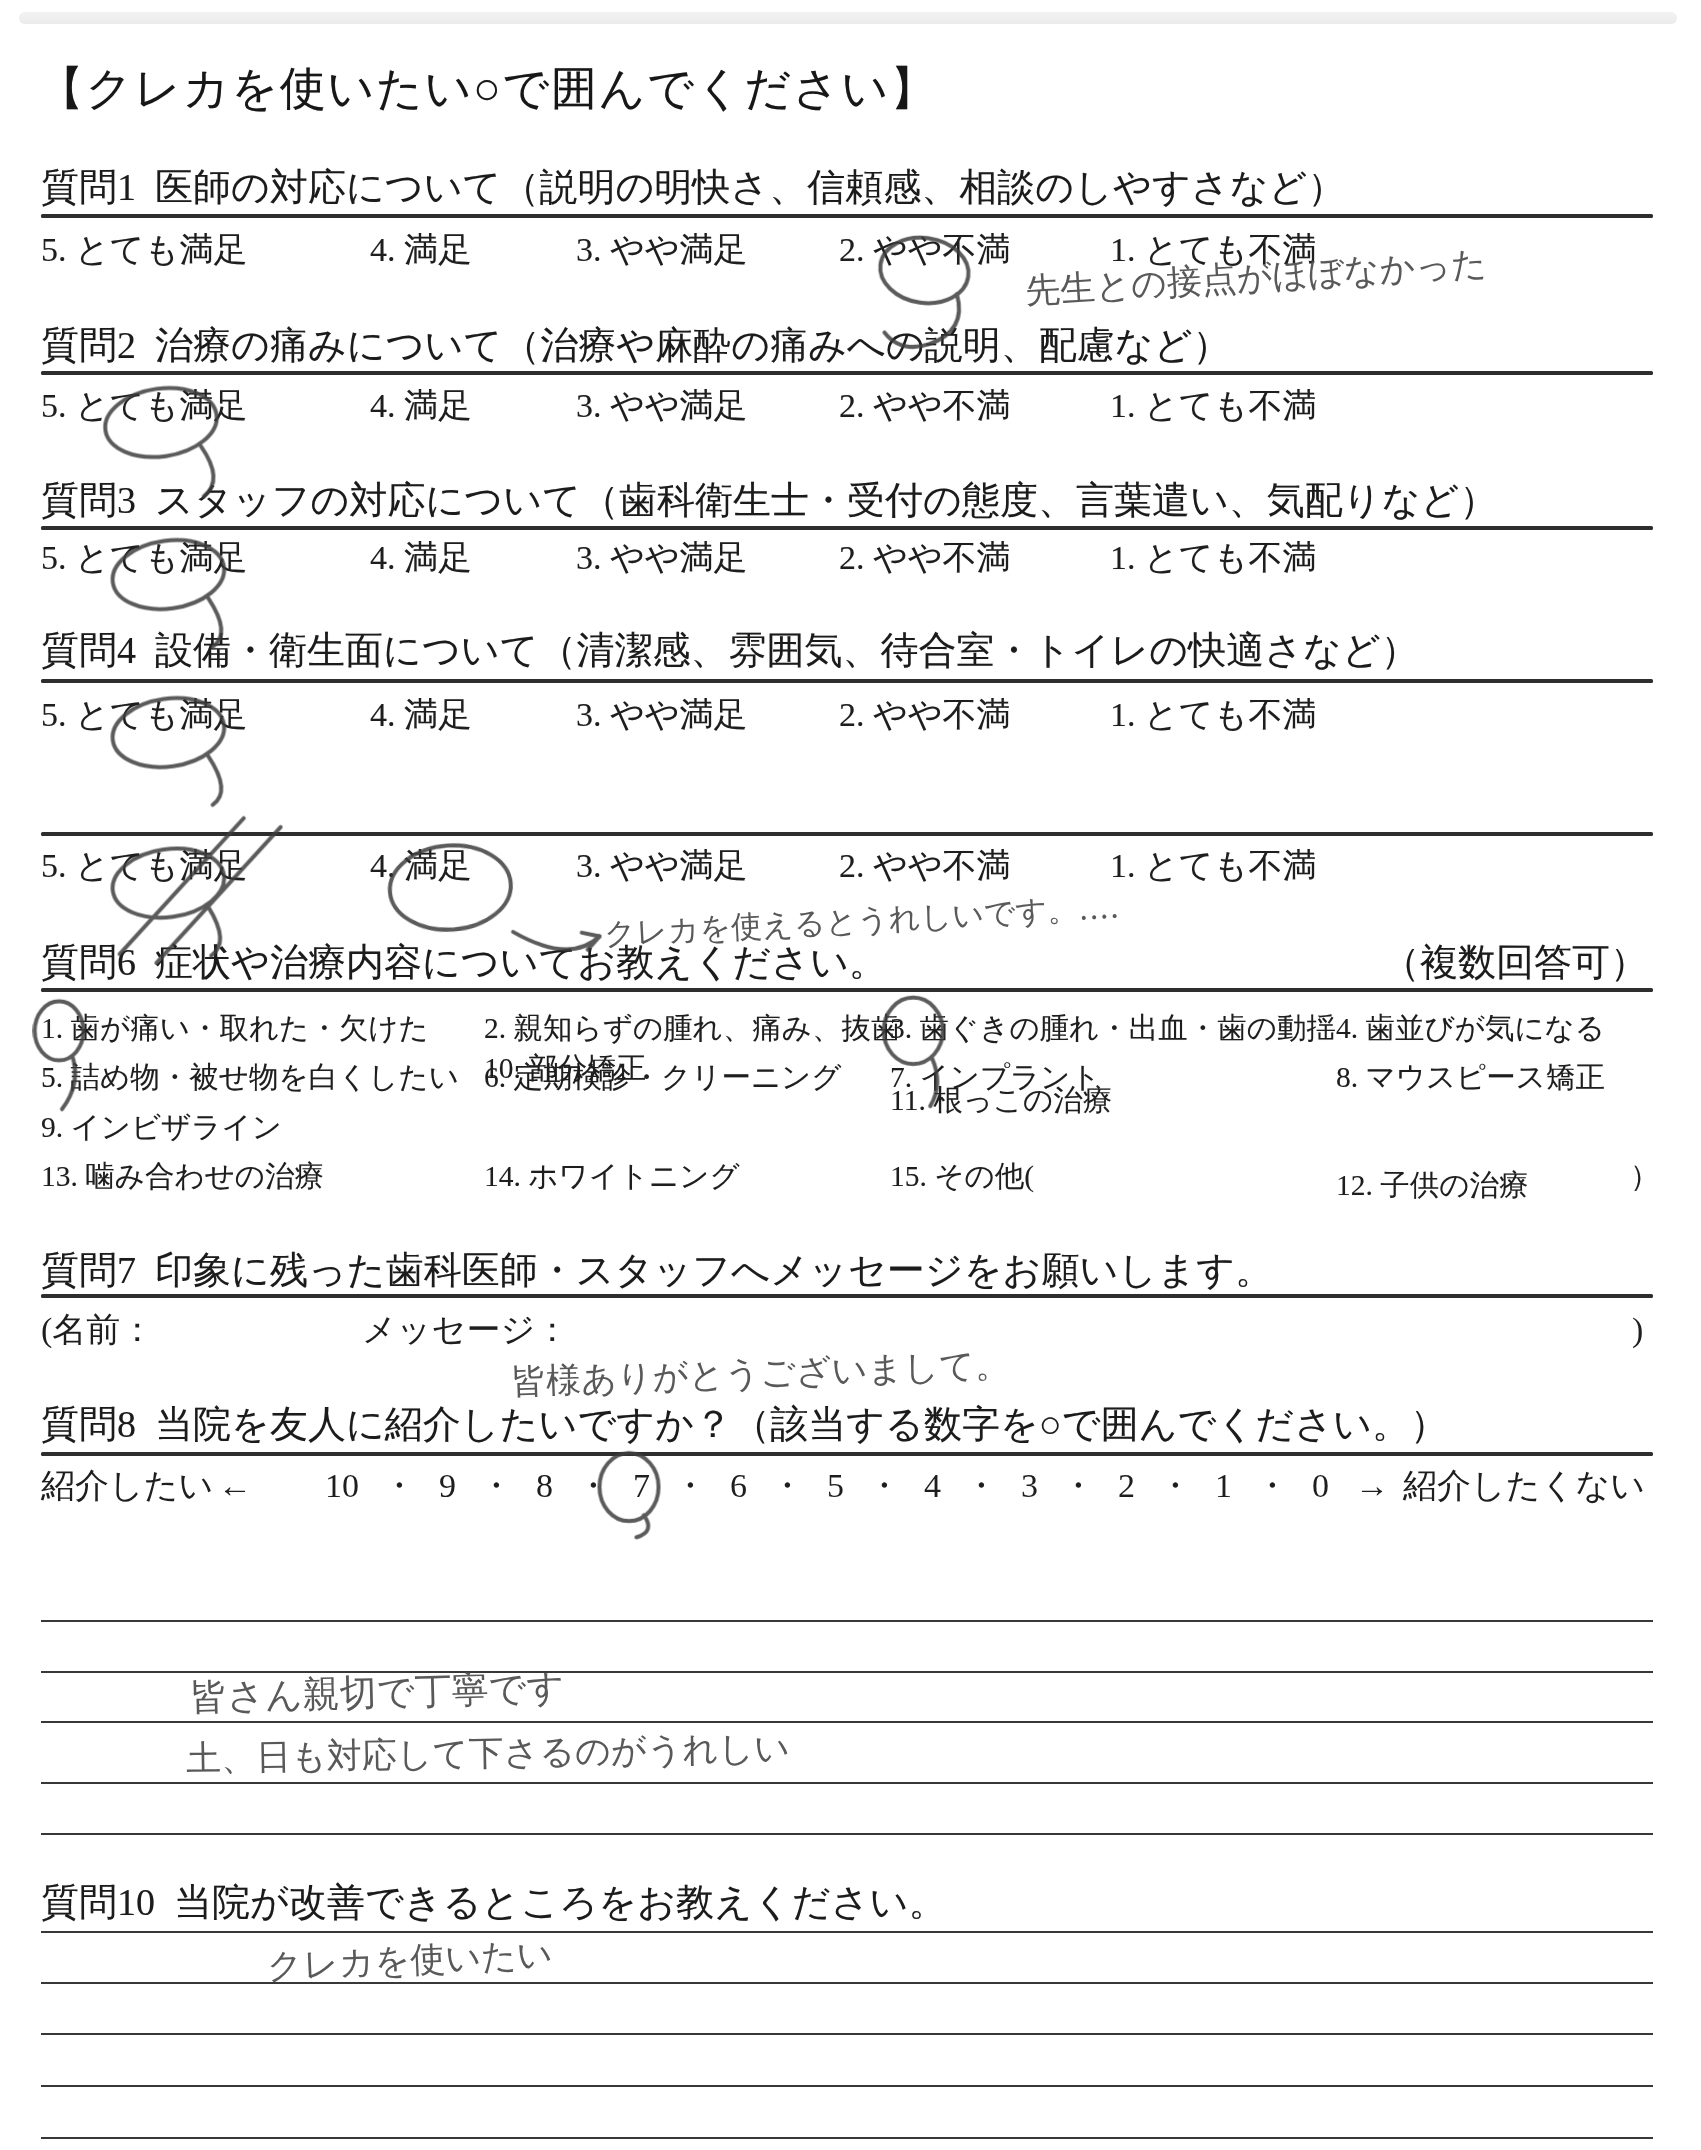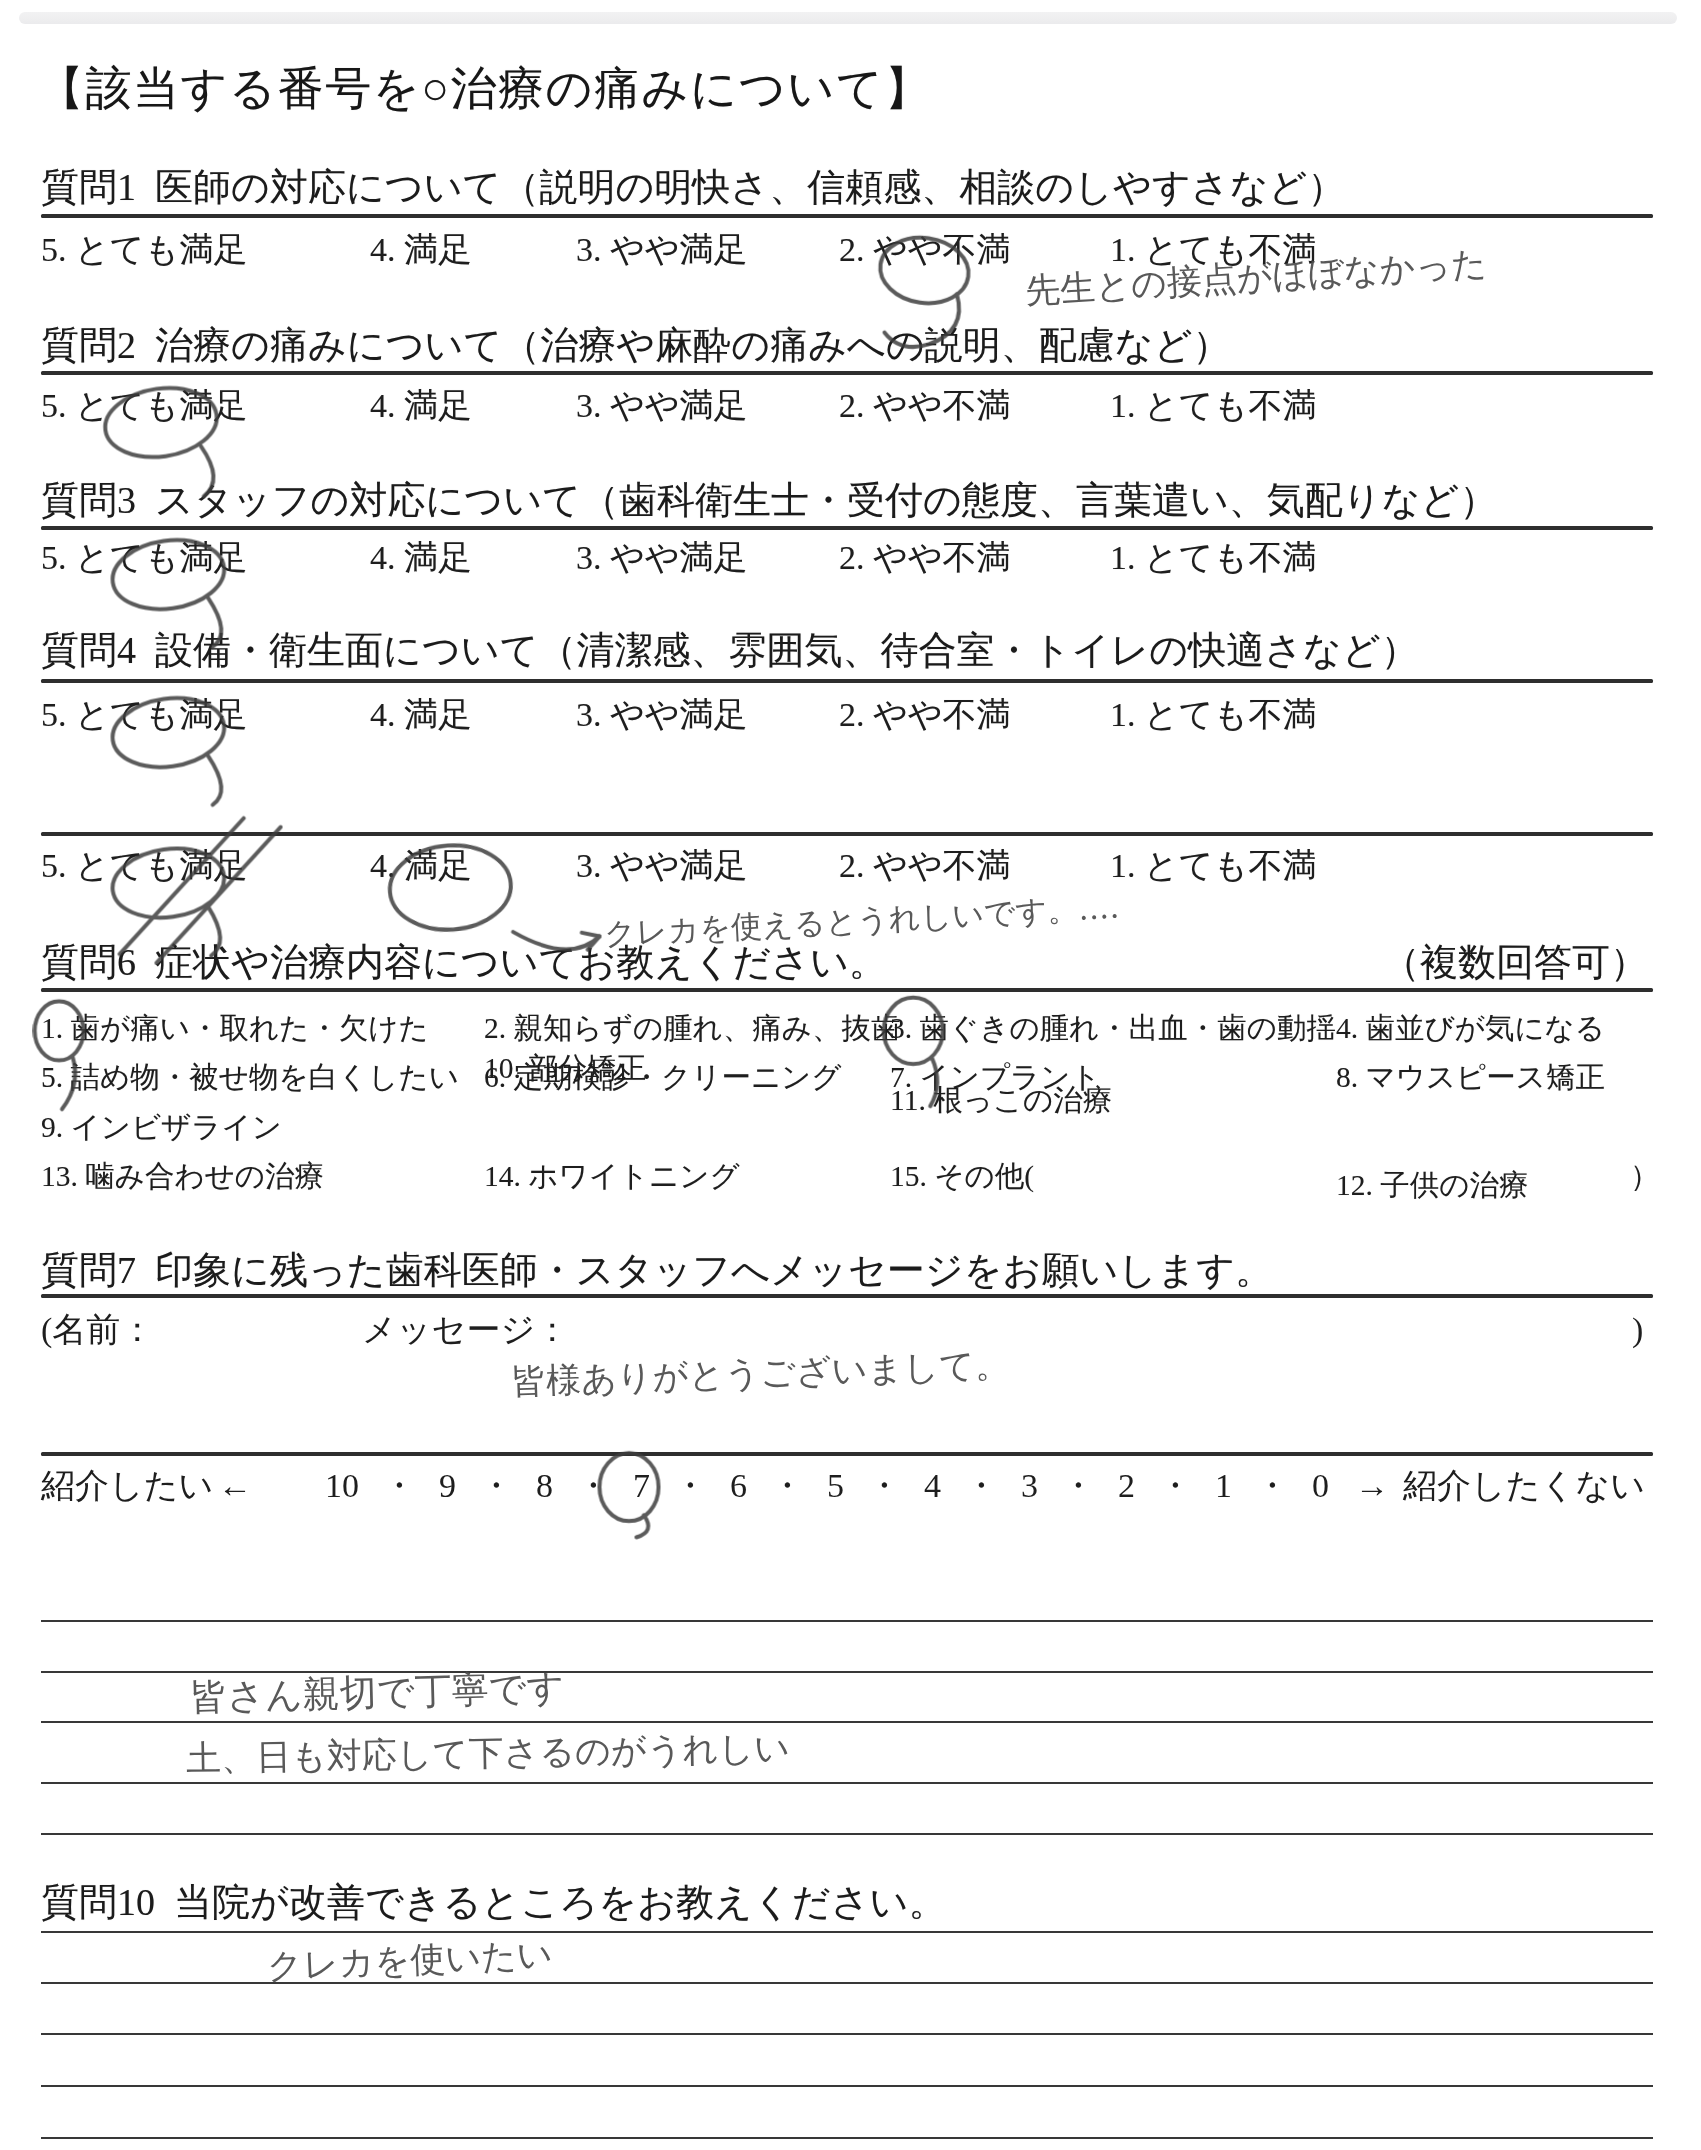--- a/index.html
+++ b/index.html
@@ -31,21 +31,21 @@
     color:#4d4d4d; line-height:1.05; white-space:nowrap; opacity:.93;}
   .marks{position:absolute; left:0; top:0; pointer-events:none;}
   .marks *{vector-effect:non-scaling-stroke;}
 </style>
 </head>
 <body>
 
 <div class="sheet">
   <div class="scan-band"></div>
 
-  <div class="doc-title">【該当する番号を○治療の痛みについて】</div>
+  <div class="doc-title">【クレカを使いたい○で囲んでください】</div>
 
   <div class="qhead" style="top:168px">
     <span class="qlabel">質問1</span><span>医師の対応について（説明の明快さ、信頼感、相談のしやすさなど）</span>
   </div>
   <div class="rule" style="top:214px"></div>
   <div class="optrow" style="top:233px">
     <span class="opt" style="left:0px">5. とても満足</span>
     <span class="opt" style="left:329px">4. 満足</span>
     <span class="opt" style="left:535px">3. やや満足</span>
     <span class="opt" style="left:798px">2. やや不満</span>
@@ -125,20 +125,23 @@
     <span class="qlabel">質問7</span><span>印象に残った歯科医師・スタッフへメッセージをお願いします。</span>
   </div>
   <div class="rule" style="top:1294px"></div>
   <div class="fieldrow" style="top:1313px">
     <span class="fld" style="left:0px">(名前：</span>
     <span class="fld" style="left:321px">メッセージ：</span>
     <span class="fld" style="left:1591px">)</span>
   </div>
   <div class="hw" style="top:1356px;left:511px;font-size:35px;transform:rotate(-2deg)">皆様ありがとうございまして。</div>
 
+  <div class="qhead" style="top:1405px">
+    <span class="qlabel">質問8</span><span>当院を友人に紹介したいですか？（該当する数字を○で囲んでください。）</span>
+  </div>
   <div class="rule" style="top:1452px"></div>
   <div class="q8row" style="top:1469px">
     <span class="q8item" style="left:0px">紹介したい</span>
     <span class="q8item" style="left:177px">←</span>
     <span class="q8nums">
       <span>10</span>
       <span>・</span>
       <span>9</span>
       <span>・</span>
       <span>8</span>

